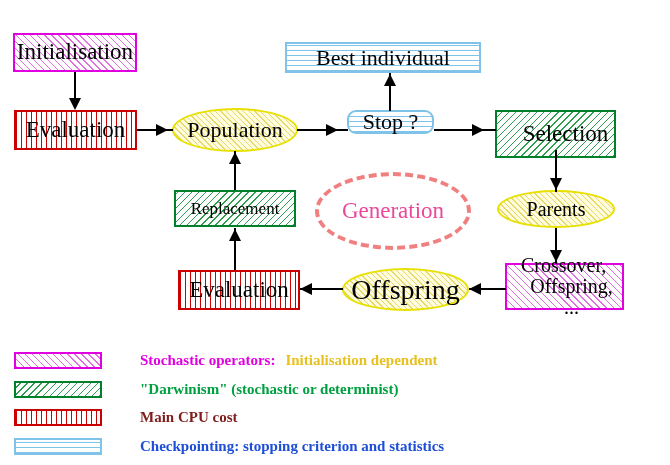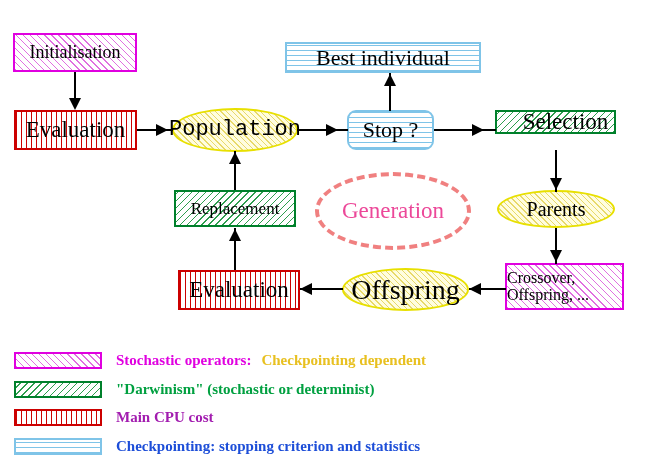--- a/index.html
+++ b/index.html
@@ -79,53 +79,53 @@
   .ah-left  { border-top: 6px solid transparent; border-bottom: 6px solid transparent; border-right: 12px solid #000; }
   .ah-up    { border-left: 6px solid transparent; border-right: 6px solid transparent; border-bottom: 12px solid #000; }
   .ah-down  { border-left: 6px solid transparent; border-right: 6px solid transparent; border-top: 12px solid #000; }
 
   
   #legend { position: absolute; left: 0; top: 336px; width: 670px; height: 129px; }
   .legend-row { position: absolute; left: 14px; height: 22px; display: flex; align-items: center; }
   .legend-swatch {
     width: 88px; height: 17px; box-sizing: border-box; flex: 0 0 auto;
   }
-  .legend-text { margin-left: 14px; font-size: 15px; white-space: nowrap; font-weight: bold; }
+  .legend-text { margin-left: 38px; font-size: 15px; white-space: nowrap; font-weight: bold; }
   .lt-magenta { color: #e000e0; }
   .lt-gold    { color: #e8c020; }
   .lt-green   { color: #00a040; }
-  .lt-red     { color: #a21caf; }
+  .lt-red     { color: #7f1d1d; }
   .lt-blue    { color: #1d4ed8; }
 </style>
 </head>
 <body>
 
 <div id="canvas">
 
-  <div class="node fill-magenta" style="left:13px; top:33px; width:124px; height:39px; font-size:18px;">
+  <div class="node fill-magenta" style="left:13px; top:33px; width:124px; height:39px; font-size:23px;">
     <span>Initialisation</span>
   </div>
 
   <div class="node fill-red" style="left:14px; top:110px; width:123px; height:40px; font-size:23px;">
     <span>Evaluation</span>
   </div>
 
-  <div class="node fill-yellow ellipse" style="left:172px; top:108px; width:126px; height:44px; font-size:22px;font-family:Liberation Mono, monospace;">
+  <div class="node fill-yellow ellipse" style="left:172px; top:108px; width:126px; height:44px; font-size:22px;">
     <span>Population</span>
   </div>
 
   <div class="node fill-blue" style="left:285px; top:42px; width:196px; height:31px; font-size:22px;">
     <span>Best individual</span>
   </div>
 
-  <div class="node fill-blue rounded" style="left:347px; top:110px; width:87px; height:40px; font-size:22px;">
+  <div class="node fill-blue rounded" style="left:347px; top:110px; width:87px; height:24px; font-size:22px;">
     <span>Stop ?</span>
   </div>
 
-  <div class="node fill-green" style="left:495px; top:110px; width:121px; height:24px; font-size:23px;padding-left:20px;">
+  <div class="node fill-green" style="left:495px; top:110px; width:121px; height:48px; font-size:23px;padding-left:20px;">
     <span>Selection</span>
   </div>
 
   <div class="node fill-green" style="left:174px; top:190px; width:122px; height:37px; font-size:17px;">
     <span>Replacement</span>
   </div>
 
   <div class="node generation-ellipse" style="left:315px; top:172px; width:156px; height:78px; font-size:23px;">
     <span>Generation</span>
   </div>
@@ -135,21 +135,21 @@
   </div>
 
   <div class="node fill-red" style="left:178px; top:270px; width:122px; height:40px; font-size:23px;">
     <span>Evaluation</span>
   </div>
 
   <div class="node fill-yellow ellipse" style="left:342px; top:268px; width:127px; height:43px; font-size:28px;">
     <span>Offspring</span>
   </div>
 
-  <div class="node fill-magenta" style="left:505px; top:263px; width:119px; height:47px; font-size:16px; flex-direction:column; justify-content:center; align-items:flex-start; padding-left:0;">
+  <div class="node fill-magenta" style="left:505px; top:263px; width:119px; height:47px; font-size:20px; flex-direction:column; justify-content:center; align-items:flex-start; padding-left:14px;">
     <span>Crossover,</span>
     <span>Offspring, ...</span>
   </div>
 
   <div class="conn" style="left:74px; top:72px; width:2px; height:32px;"></div>
   <div class="arrow-head ah-down" style="left:69px; top:98px;"></div>
 
   <div class="conn" style="left:137px; top:129px; width:36px; height:2px;"></div>
   <div class="arrow-head ah-right" style="left:156px; top:124px;"></div>
 
@@ -178,21 +178,21 @@
   <div class="arrow-head ah-up" style="left:229px; top:229px;"></div>
 
   <div class="conn" style="left:234px; top:151px; width:2px; height:39px;"></div>
   <div class="arrow-head ah-up" style="left:229px; top:152px;"></div>
 
   <div id="legend">
 
     <div class="legend-row" style="top:13px;">
       <div class="legend-swatch fill-magenta"></div>
       <div class="legend-text lt-magenta">Stochastic operators:</div>
-      <div class="legend-text lt-gold" style="margin-left:10px;">Checkpointing dependent</div>
+      <div class="legend-text lt-gold" style="margin-left:10px;">Initialisation dependent</div>
     </div>
 
     <div class="legend-row" style="top:42px;">
       <div class="legend-swatch fill-green"></div>
       <div class="legend-text lt-green">"Darwinism" (stochastic or determinist)</div>
     </div>
 
     <div class="legend-row" style="top:70px;">
       <div class="legend-swatch fill-red"></div>
       <div class="legend-text lt-red">Main CPU cost</div>

